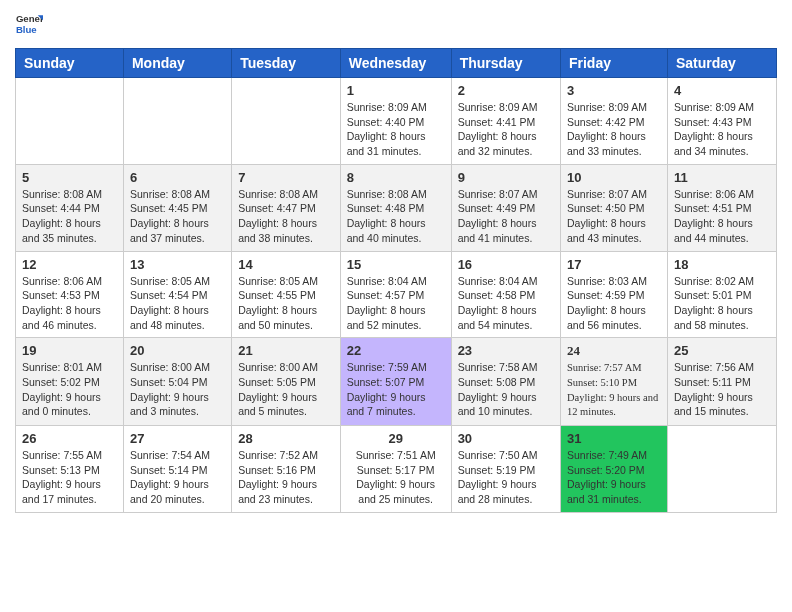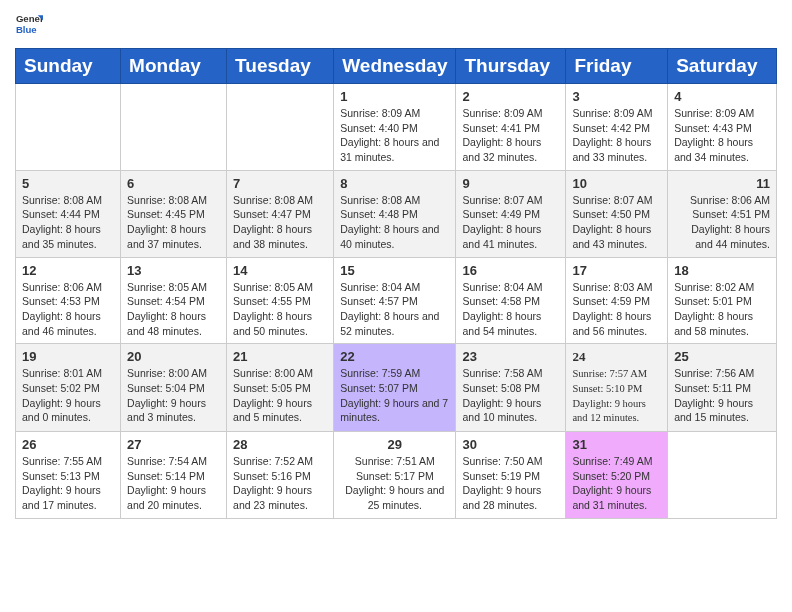--- a/index.html
+++ b/index.html
@@ -44,21 +44,21 @@
       color: #555;
     }
     .calendar {
       width: 100%;
       border-collapse: collapse;
       border: 1px solid #ccc;
     }
     .calendar th {
       background: #2563c7;
       color: #fff;
-      font-size: 19px;
+      font-size: 14px;
       font-weight: bold;
       text-align: left;
       padding: 6px 8px;
       border: 1px solid #1a4fa0;
     }
     .calendar td {
       border: 1px solid #ccc;
       vertical-align: top;
       padding: 5px 6px;
       width: 113px;
@@ -164,21 +164,21 @@
             <div class="day-info"><span>Sunrise: 8:08 AM</span><br><span>Sunset: 4:48 PM</span><br><span>Daylight: 8 hours and 40 minutes.</span></div>
           </td>
           <td style="background: rgb(242, 242, 242);">
             <span class="day-num">9</span>
             <div class="day-info"><span>Sunrise: 8:07 AM</span><br><span>Sunset: 4:49 PM</span><br><span>Daylight: 8 hours and 41 minutes.</span></div>
           </td>
           <td style="background: rgb(242, 242, 242);">
             <span class="day-num">10</span>
             <div class="day-info"><span>Sunrise: 8:07 AM</span><br><span>Sunset: 4:50 PM</span><br><span>Daylight: 8 hours and 43 minutes.</span></div>
           </td>
-          <td style="background: rgb(242, 242, 242); text-align: right;">
+          <td style="background: rgb(242, 242, 242);">
             <span class="day-num">11</span>
             <div class="day-info"><span>Sunrise: 8:06 AM</span><br><span>Sunset: 4:51 PM</span><br><span>Daylight: 8 hours and 44 minutes.</span></div>
           </td>
         </tr>
         <tr>
           <td style="background: rgb(255, 255, 255);">
             <span class="day-num">12</span>
             <div class="day-info"><span>Sunrise: 8:06 AM</span><br><span>Sunset: 4:53 PM</span><br><span>Daylight: 8 hours and 46 minutes.</span></div>
           </td>
           <td style="background: rgb(255, 255, 255);">
@@ -250,21 +250,21 @@
             <div class="day-info"><span>Sunrise: 7:52 AM</span><br><span>Sunset: 5:16 PM</span><br><span>Daylight: 9 hours and 23 minutes.</span></div>
           </td>
           <td style="background: rgb(255, 255, 255); text-align: center;">
             <span class="day-num">29</span>
             <div class="day-info"><span>Sunrise: 7:51 AM</span><br><span>Sunset: 5:17 PM</span><br><span>Daylight: 9 hours and 25 minutes.</span></div>
           </td>
           <td style="background: rgb(255, 255, 255);">
             <span class="day-num">30</span>
             <div class="day-info"><span>Sunrise: 7:50 AM</span><br><span>Sunset: 5:19 PM</span><br><span>Daylight: 9 hours and 28 minutes.</span></div>
           </td>
-          <td style="background: #f0abfc;">
+          <td style="background: #22c55e;">
             <span class="day-num">31</span>
             <div class="day-info"><span>Sunrise: 7:49 AM</span><br><span>Sunset: 5:20 PM</span><br><span>Daylight: 9 hours and 31 minutes.</span></div>
           </td>
           <td class="empty-cell"></td>
         </tr>
       </tbody>
   </table>
 </div>
 
 </body></html>

